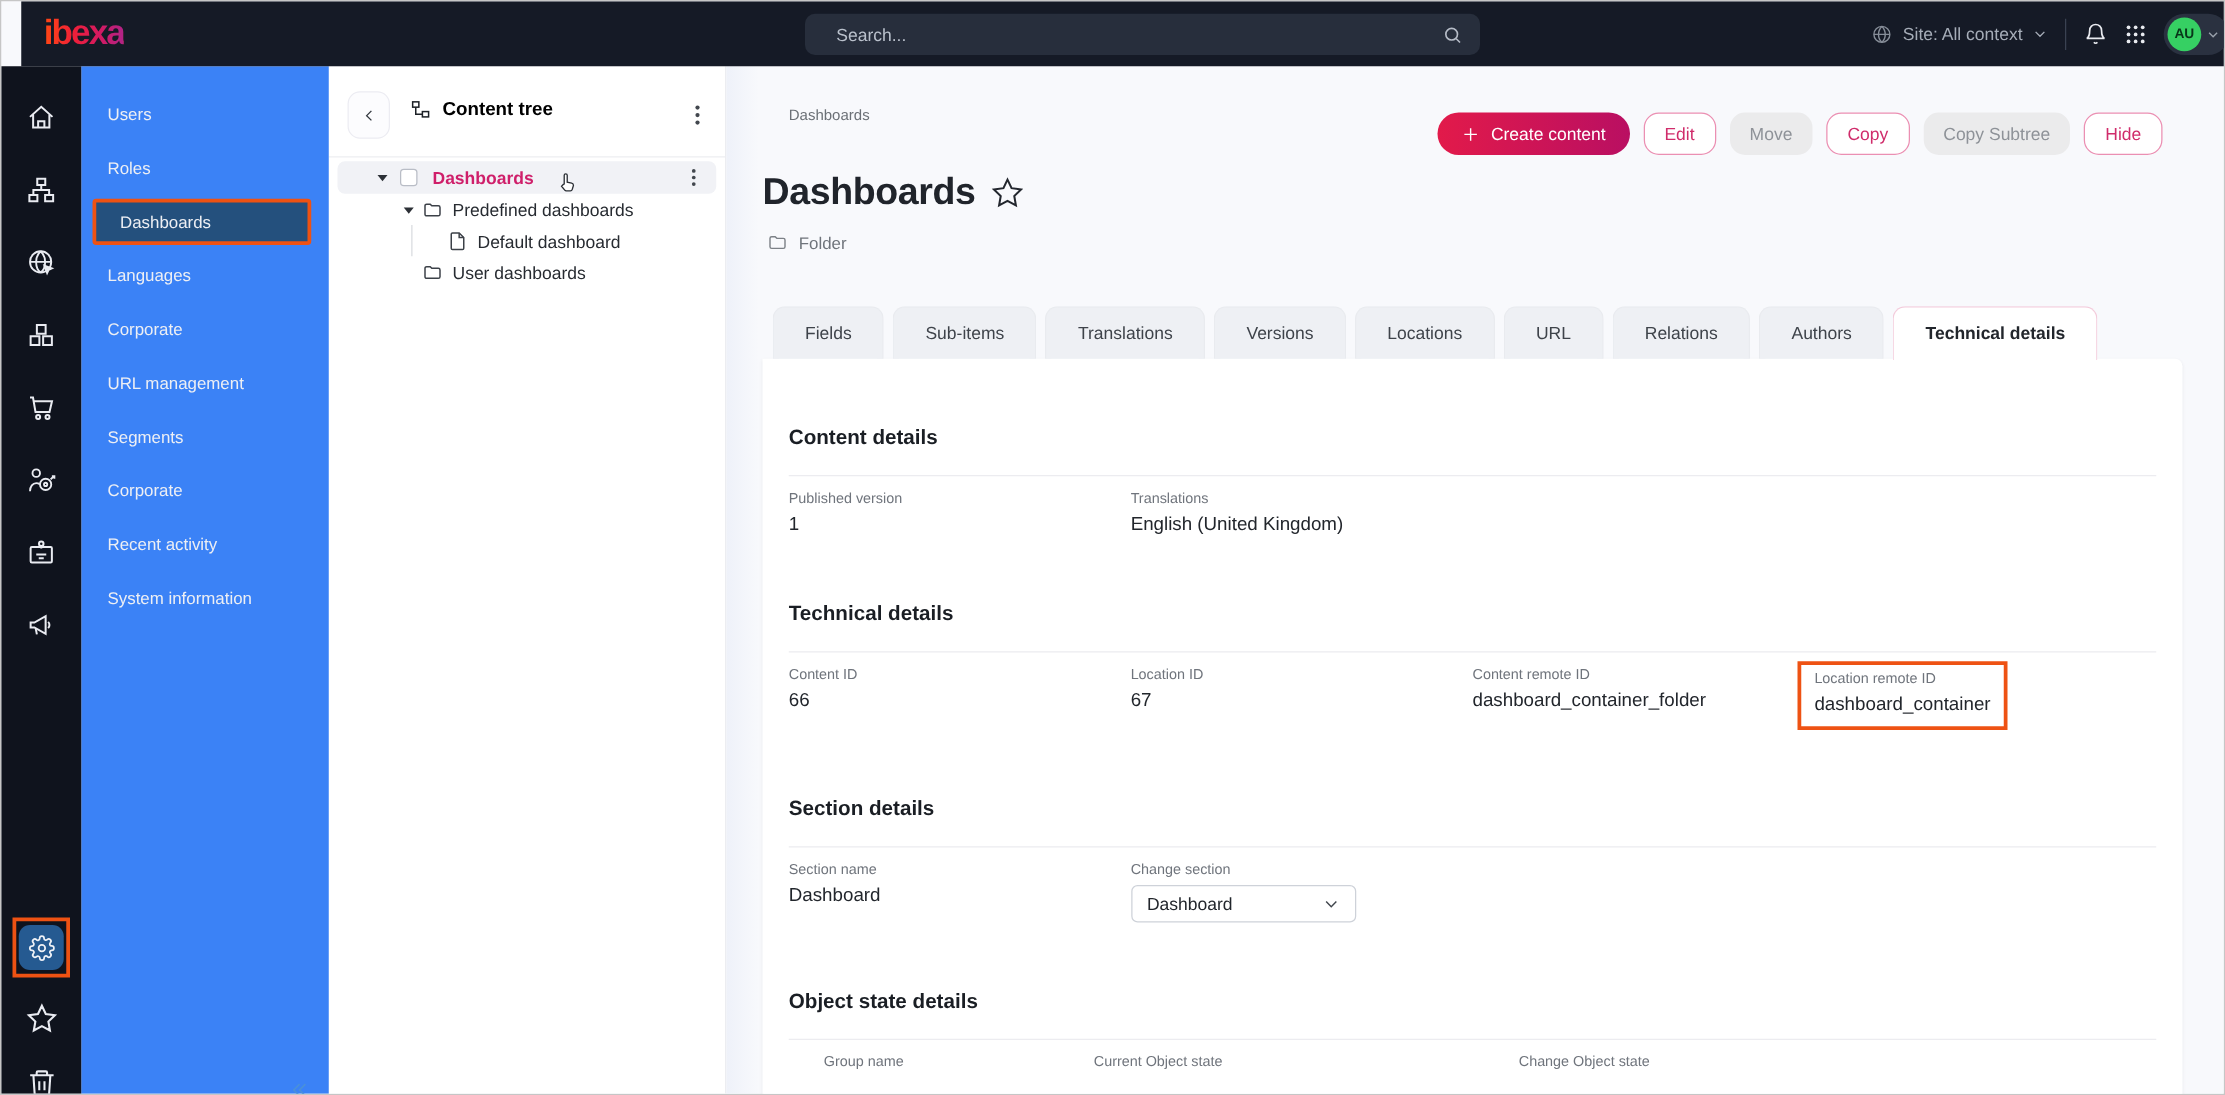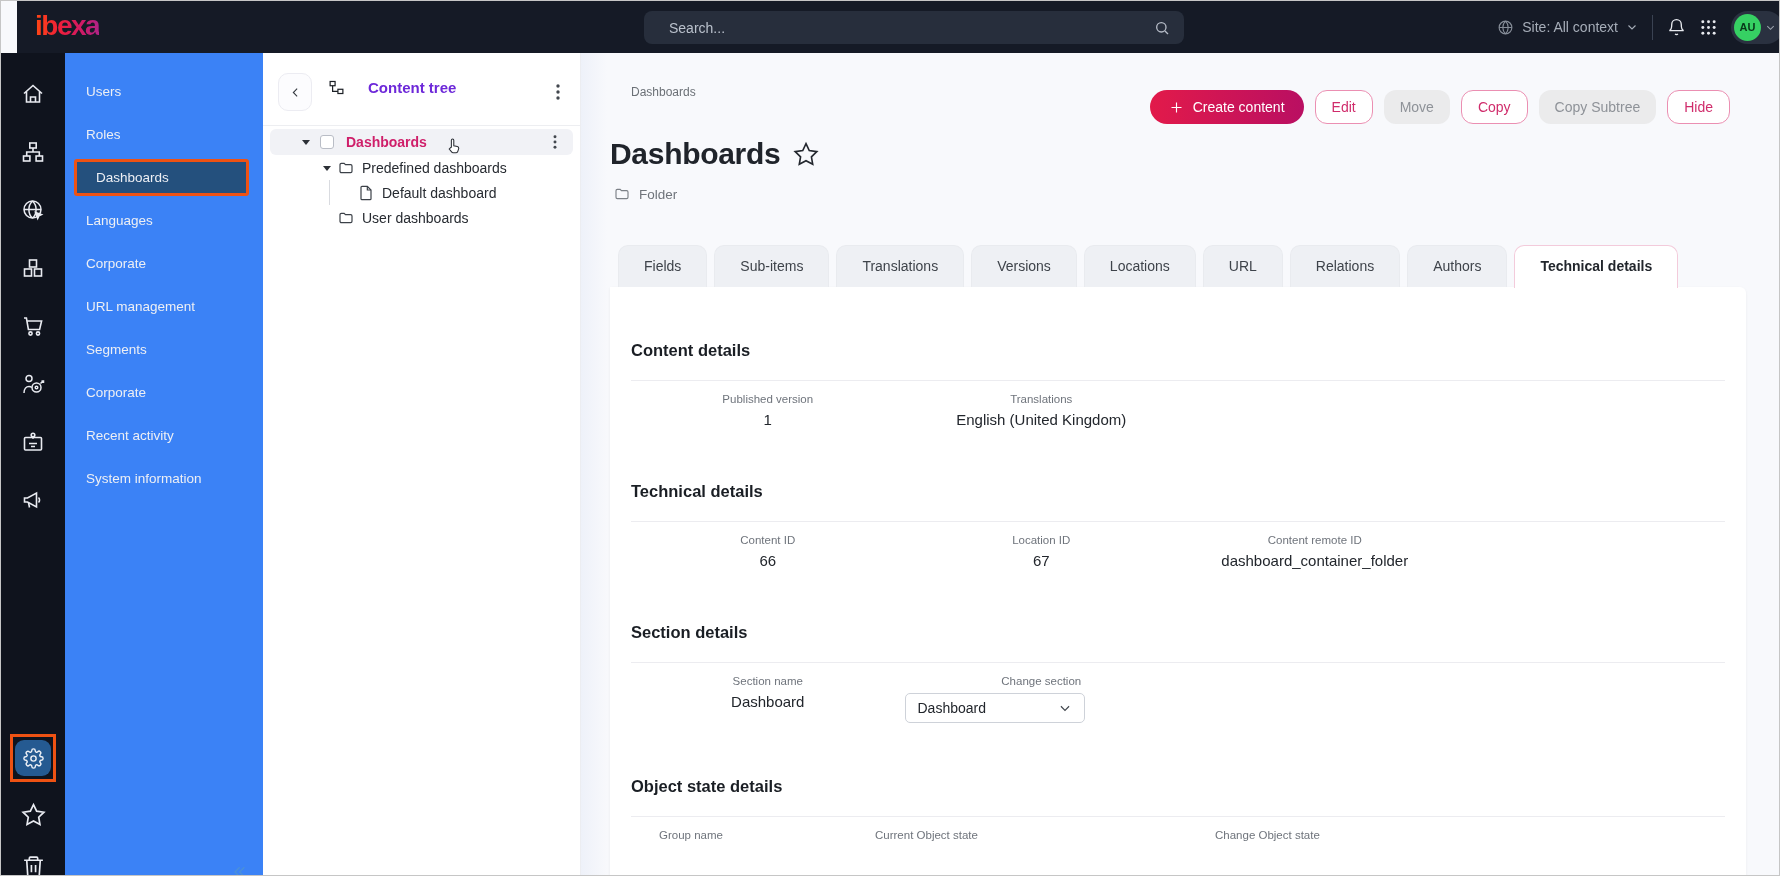--- a/index.html
+++ b/index.html
@@ -48,22 +48,22 @@
                       border:3px solid #ee5213; border-radius:3px; }
   .menu-collapse { position:absolute; right:16px; bottom:-5px; cursor:pointer; }
 
   
   .tree { position:absolute; left:262px; top:52px; bottom:0; width:318px; background:#ffffff;
           border-right:1px solid #ecedf1; z-index:10; }
   .tree-header { position:relative; height:73px; border-bottom:1px solid #edeef1; }
   .back-btn { position:absolute; left:15px; top:20px; width:34px; height:38px; border:1px solid #ececf2;
               border-radius:10px; background:#fcfcfe; display:flex; align-items:center; justify-content:center;
               cursor:pointer; }
-  .tree-title { position:absolute; left:65px; top:26px; display:flex; align-items:center; gap:23px;
-                font-size:15px; font-weight:bold; color:#6d28d9; }
+  .tree-title { position:absolute; left:65px; top:26px; display:flex; align-items:center; gap:9px;
+                font-size:15px; font-weight:bold; color:#000000; }
   .kebab { width:18px; height:18px; display:flex; align-items:center; justify-content:center; cursor:pointer; }
   .tree-kebab { position:absolute; right:13px; top:30px; }
   .tree-body { padding-top:3px; }
   .trow { height:25px; display:flex; align-items:center; font-size:14px; color:#272b31; cursor:pointer;
           position:relative; }
   .trow.selected { height:26px; margin:0 7px 0 7px; background:#f1f2f6; border-radius:6px; padding-left:31px; }
   .caret { width:10px; height:10px; flex:none; }
   .checkbox { width:14px; height:14px; background:#fff; border:1px solid #b9bdc6; border-radius:3px;
               margin:0 12px 0 9px; flex:none; cursor:pointer; }
   .tree-label-selected { color:#cf1f6a; font-weight:bold; }
@@ -95,21 +95,21 @@
          border-bottom:none; border-radius:10px 10px 0 0; font-size:14px; color:#3e434a; margin-right:7px;
          cursor:pointer; }
   .tab.active { background:#fff; border-color:#f3cbdb; color:#22262c; font-weight:bold; height:43px; }
 
   .card { position:absolute; left:29px; top:234px; width:1136px; height:720px; background:#fff;
           border-radius:0 6px 6px 6px; box-shadow:0 1px 3px rgba(20,25,40,.06); padding:0 21px; z-index:1; }
   .sec-h { font-size:16.5px; font-weight:bold; color:#1a1e24; }
   .mt1 { margin-top:54px; }
   .mt2 { margin-top:54px; }
   .divider { height:1px; background:#ececf0; margin-top:20px; }
-  .fgrid { display:grid; grid-template-columns:repeat(4,1fr); margin-top:12px;text-align:center; }
+  .fgrid { display:grid; grid-template-columns:repeat(4,1fr); margin-top:12px; }
   .f-label { font-size:11.5px; color:#6f747c; }
   .f-value { font-size:15px; color:#22262c; margin-top:6px; }
   .hl-box { border:3px solid #ee5213; padding:5px 11px 9px; margin:-5px 0 0 -14px; width:max-content; }
   .sel-wrap { margin-top:6px; width:180px; height:30px; border:1px solid #ced2d9; border-radius:5px;
               background:#fff; display:flex; align-items:center; padding:0 12px; font-size:14px;
               color:#22262c; cursor:pointer; }
   .sel-wrap svg { margin-left:auto; }
   .os-grid { display:grid; grid-template-columns:216px 340px 1fr; padding-left:28px; margin-top:12px; }
 
   svg { display:block; }
@@ -405,20 +405,26 @@
           <div class="f-value">66</div>
         </div>
         <div>
           <div class="f-label">Location ID</div>
           <div class="f-value">67</div>
         </div>
         <div>
           <div class="f-label">Content remote ID</div>
           <div class="f-value">dashboard_container_folder</div>
         </div>
+        <div>
+          <div class="hl-box">
+            <div class="f-label">Location remote ID</div>
+            <div class="f-value">dashboard_container</div>
+          </div>
+        </div>
       </div>
 
       <div class="sec-h mt2">Section details</div>
       <div class="divider"></div>
       <div class="fgrid">
         <div>
           <div class="f-label">Section name</div>
           <div class="f-value">Dashboard</div>
         </div>
         <div>

